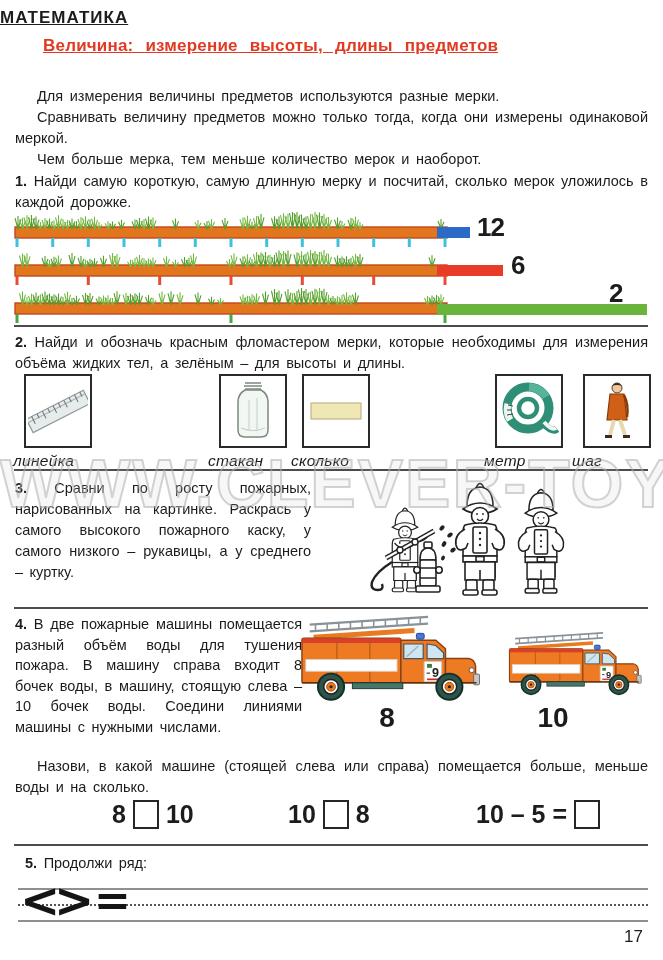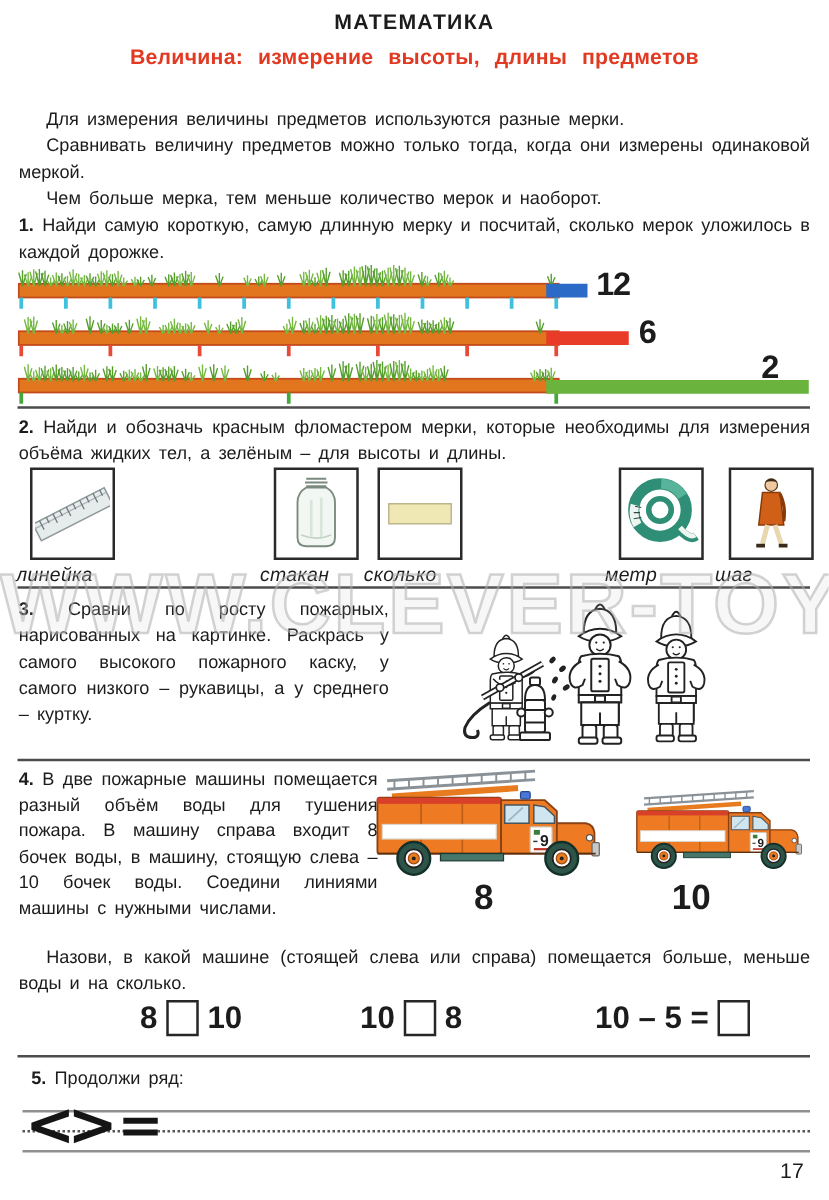--- a/index.html
+++ b/index.html
@@ -2,21 +2,21 @@
 <html><head>
 <meta charset="utf-8">
 <style>
   * { margin:0; padding:0; box-sizing:border-box; }
   html,body { background:#fff; }
   .page {
     position:relative; width:663px; height:960px; background:#fff;
     font-family:"Liberation Sans", sans-serif; color:#1c1c1c; overflow:hidden;
   }
   .abs { position:absolute; }
-  .center { text-align:center; width:100%; }
+  .center { text-align:left; width:100%;text-decoration:underline; }
   .title { font-size:17px; font-weight:bold; letter-spacing:1px; }
   .heading { font-size:17px; font-weight:bold; word-spacing:7px; letter-spacing:.2px; }
   .txt { font-size:14.5px; line-height:21px; text-align:justify; word-spacing:2.5px; }
   .txt .tno { font-weight:bold; }
   .indent { text-indent:22px; }
   .divider { height:2px; background:#4c4c4c; left:14px; width:634px; }
   .count-num { font-size:26px; font-weight:bold; letter-spacing:-1px; }
   .measure-bar { position:absolute; left:437px; height:11px; }
   .item-col { position:absolute; width:90px; text-align:left; }
   .item-box { width:68px; height:74px; border:2px solid #2a2a2a; background:#fff;
@@ -34,21 +34,21 @@
   }
   .sym { font-family:"DejaVu Sans", sans-serif; font-weight:bold; color:#151515; }
   .pageno { font-size:17px; }
 </style>
 </head>
 <body>
 
 <div class="page">
 
   <div class="abs center title" style="top:8px">МАТЕМАТИКА</div>
-  <div class="abs center heading js-heading" style="top: 36px; color: rgb(226, 58, 34);">Величина:  измерение  высоты,  длины  предметов</div>
+  <div class="abs center heading js-heading" style="top: 36px; color: rgb(226, 58, 34); padding-left: 43px;">Величина:  измерение  высоты,  длины  предметов</div>
 
   <div class="abs txt" style="top:86px;left:15px;width:633px">
     <p class="indent">Для измерения величины предметов используются разные мерки.</p>
     <p class="indent">Сравнивать величину предметов можно только тогда, когда они измерены одинаковой меркой.</p>
     <p class="indent">Чем больше мерка, тем меньше количество мерок и наоборот.</p>
   </div>
 
   <div class="abs txt" style="top:171px;left:15px;width:633px">
     <span class="tno">1.</span>
     <span>Найди самую короткую, самую длинную мерку и посчитай, сколько мерок уложилось в каждой дорожке.</span>

